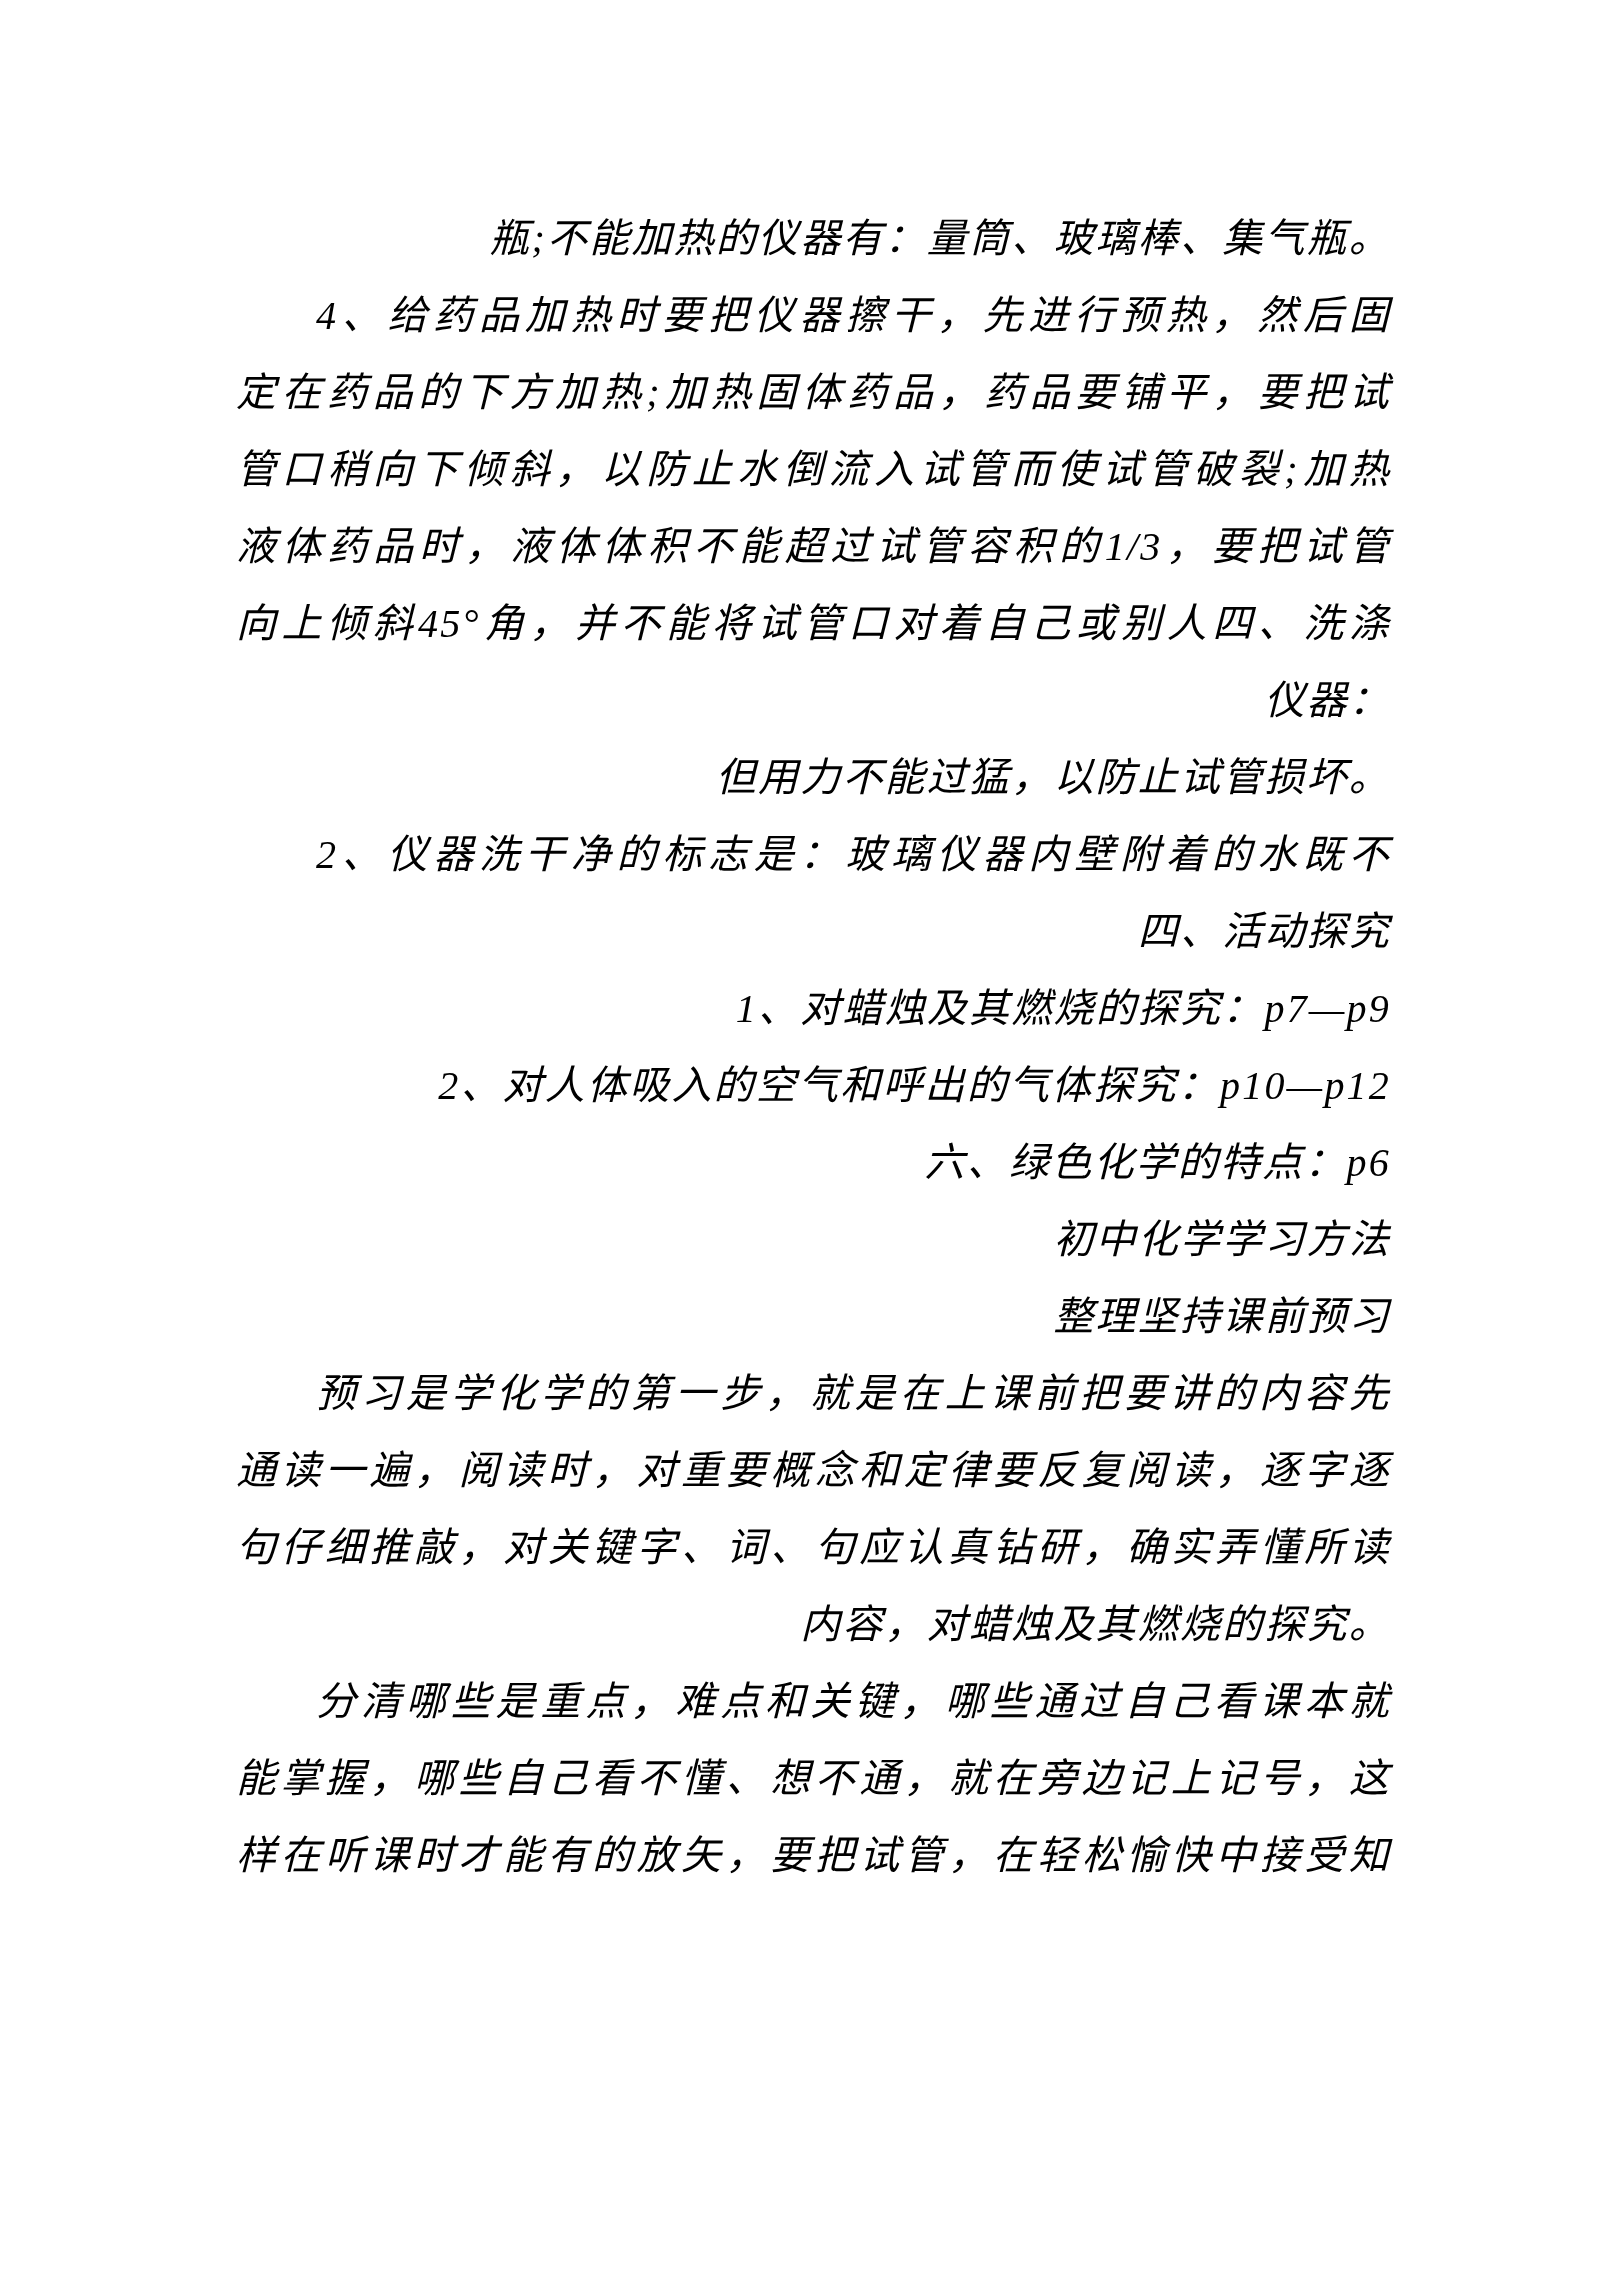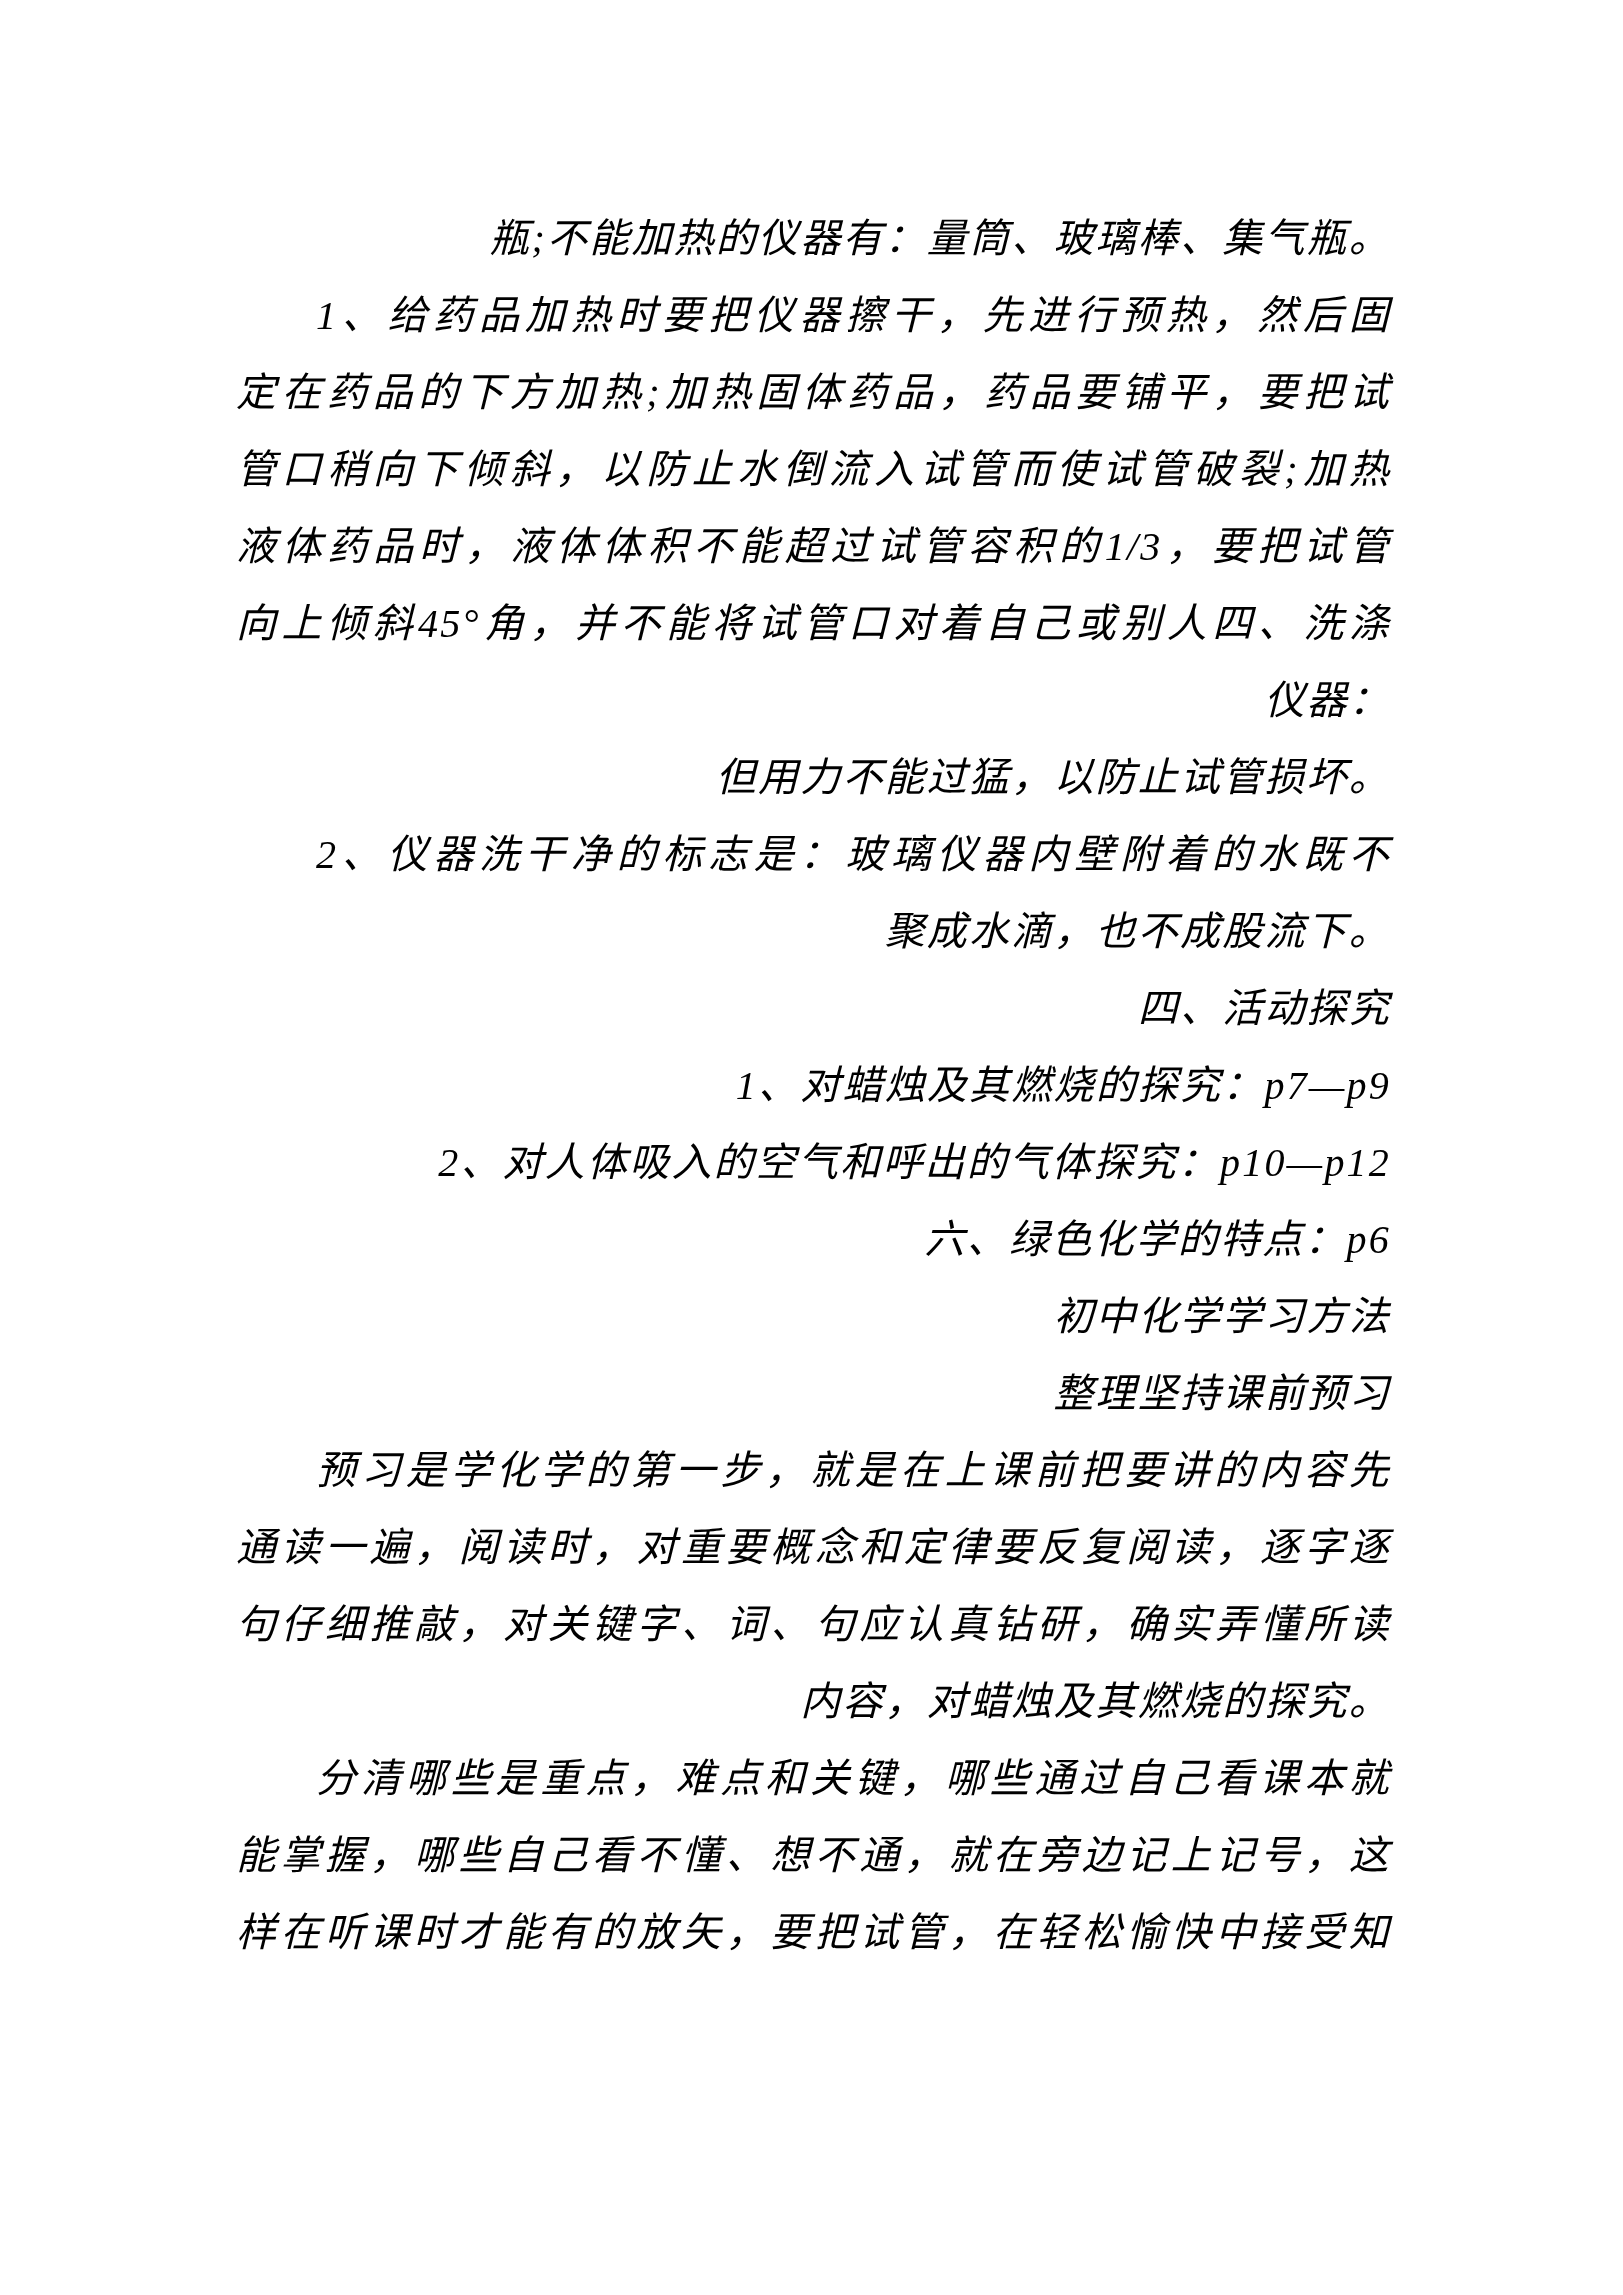--- a/index.html
+++ b/index.html
@@ -44,29 +44,28 @@
     box-sizing: border-box;
     width: 100%;
   }
 </style>
 </head>
 <body>
 
 <div class="page">
   <div class="doc-body">
       <div class="line">瓶;不能加热的仪器有：量筒、玻璃棒、集气瓶。</div>
-      <div class="line indent stretch">1、给药品加热时要把仪器擦干，先进行预热，然后固</div>
+      <div class="line indent stretch">4、给药品加热时要把仪器擦干，先进行预热，然后固</div>
       <div class="line stretch">定在药品的下方加热;加热固体药品，药品要铺平，要把试</div>
       <div class="line stretch">管口稍向下倾斜，以防止水倒流入试管而使试管破裂;加热</div>
       <div class="line stretch">液体药品时，液体体积不能超过试管容积的1/3，要把试管</div>
       <div class="line stretch">向上倾斜45°角，并不能将试管口对着自己或别人四、洗涤</div>
       <div class="line">仪器：</div>
       <div class="line">但用力不能过猛，以防止试管损坏。</div>
       <div class="line indent stretch">2、仪器洗干净的标志是：玻璃仪器内壁附着的水既不</div>
-      <div class="line">聚成水滴，也不成股流下。</div>
       <div class="line indent">四、活动探究</div>
       <div class="line indent">1、对蜡烛及其燃烧的探究：p7—p9</div>
       <div class="line indent">2、对人体吸入的空气和呼出的气体探究：p10—p12</div>
       <div class="line indent">六、绿色化学的特点：p6</div>
       <div class="line indent">初中化学学习方法</div>
       <div class="line indent">整理坚持课前预习</div>
       <div class="line indent stretch">预习是学化学的第一步，就是在上课前把要讲的内容先</div>
       <div class="line stretch">通读一遍，阅读时，对重要概念和定律要反复阅读，逐字逐</div>
       <div class="line stretch">句仔细推敲，对关键字、词、句应认真钻研，确实弄懂所读</div>
       <div class="line">内容，对蜡烛及其燃烧的探究。</div>

